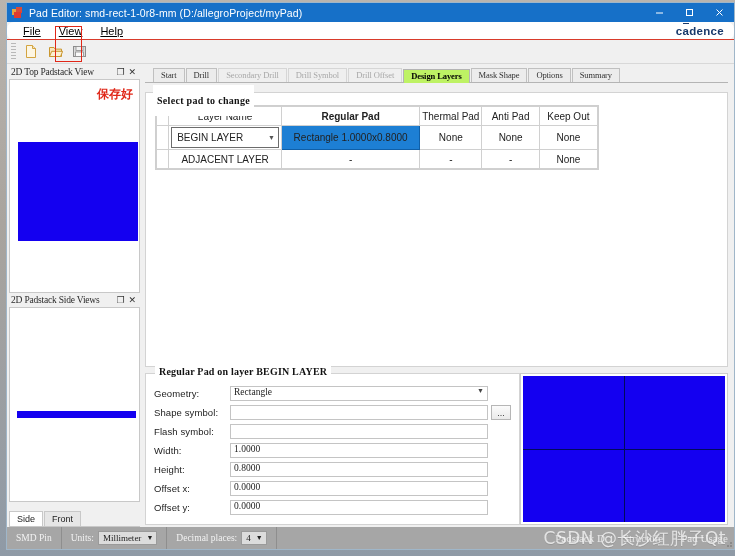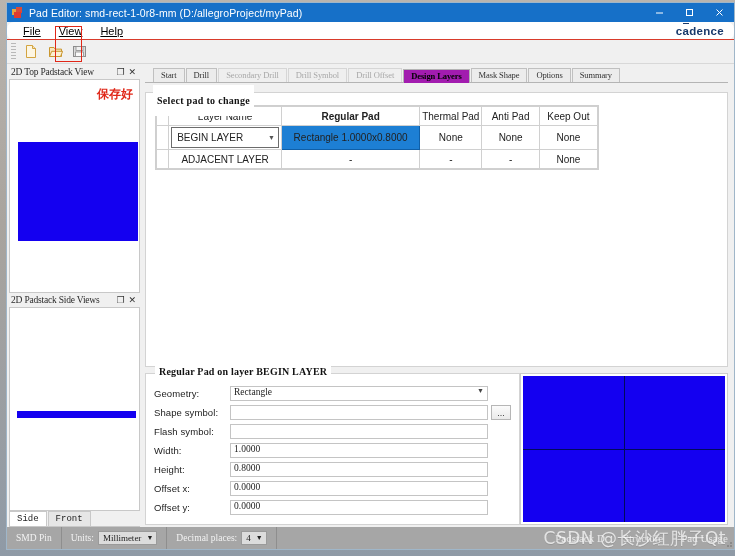--- a/index.html
+++ b/index.html
@@ -186,24 +186,24 @@
     width: 120px; height: 99px;
     background: #1400f0;
   }
   .pad-side {
     position: absolute;
     left: 7px; top: 103px;
     width: 119px; height: 7px;
     background: #1400f0;
   }
   .view-tabs {
-    height: 16px;
+    height: 25px;
     display: flex; align-items: flex-end;
     font-size: 9px;
-    font-family: Liberation Mono, monospace;
+    font-family: Liberation Sans, sans-serif;
     border-bottom: 1px solid #c8c8c8;
   }
   .view-tab {
     padding: 1px 7px 1px 7px;
     line-height: 12px;
     background: #e6e6e6;
     border: 1px solid #c8c8c8;
     border-bottom: none;
     margin-right: 1px;
     color: #222;
@@ -235,21 +235,21 @@
     border: 1px solid #c0c0c0;
     border-bottom: none;
     background: #ececec;
     color: #333;
     white-space: nowrap;
     margin-right: 1px;
     letter-spacing: -0.1px;
   }
   .tab.disabled { color: #a8a8a8; background:#efefef; border-color:#d6d6d6; }
   .tab.active {
-    background: #a21caf;
+    background: #bef264;
     color: #000;
     font-weight: bold;
     position: relative; top: 1px;
     border-color: #b4b4b4;
     z-index: 2;
     text-align: center;
   }
 
   
   .groupbox {

